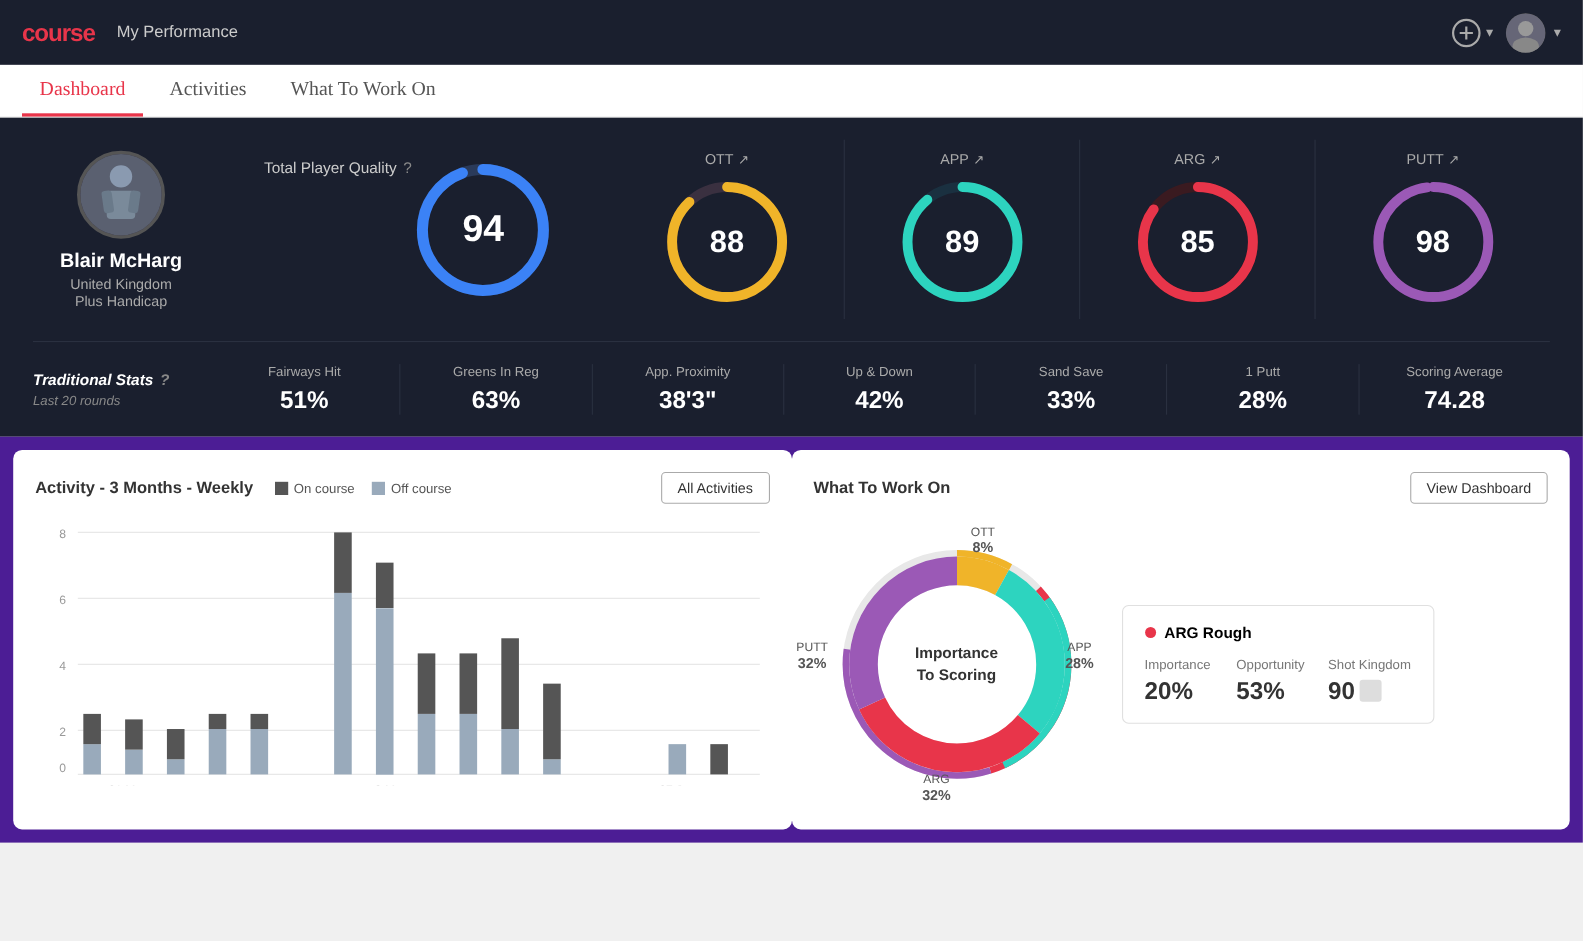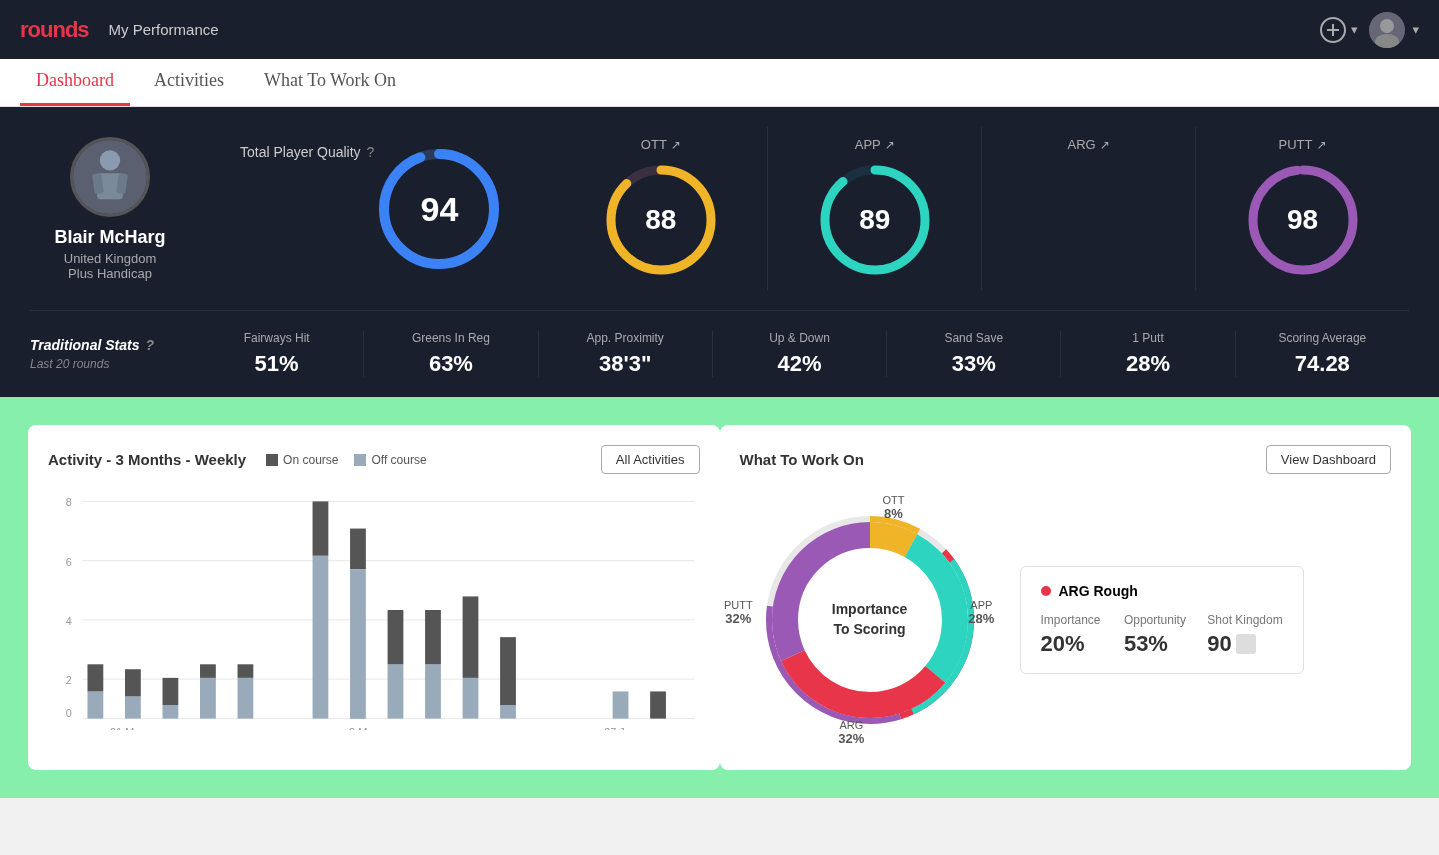--- a/index.html
+++ b/index.html
@@ -145,22 +145,22 @@
       border-right: 1px solid #2a3040;
     }
     .trad-stat:last-child { border-right: none; }
     .trad-stat-label { color: #aaa; font-size: 12px; margin-bottom: 6px; }
     .trad-stat-value { color: #fff; font-size: 22px; font-weight: bold; }
 
     
     .bottom-panels {
       display: flex;
       gap: 0;
-      padding: 28px;
-      background: #86efac;
+      padding: 12px;
+      background: #4c1d95;
     }
     .panel {
       background: #fff;
       border-radius: 8px;
       padding: 20px;
       flex: 1;
     }
     .panel-header {
       display: flex;
       align-items: center;
@@ -224,21 +224,21 @@
 
     
     .ring-svg { transform: rotate(-90deg); }
   </style>
 </head>
 <body>
 
 <div class="header">
   <div class="header-left">
     <div class="logo">
-      <span class="logo-text">rounds</span>
+      <span class="logo-text">course</span>
     </div>
     <span class="header-title">My Performance</span>
   </div>
   <div class="header-right">
     <div class="add-btn">
       <svg width="28" height="28" viewBox="0 0 28 28" fill="none">
         <circle cx="14" cy="14" r="12" stroke="#aaa" stroke-width="2"></circle>
         <line x1="14" y1="8" x2="14" y2="20" stroke="#aaa" stroke-width="2"></line>
         <line x1="8" y1="14" x2="20" y2="14" stroke="#aaa" stroke-width="2"></line>
       </svg>
@@ -323,20 +323,27 @@
             <circle cx="60" cy="60" r="50" fill="none" stroke="#2dd4bf" stroke-width="9" stroke-dasharray="314" stroke-dashoffset="35" stroke-linecap="round"></circle>
           </svg>
           <div class="ring-value">89</div>
         </div>
       </div>
 
       <div class="score-card">
         <div class="score-card-label">
           <span>ARG</span>
           <span class="arrow-icon">↗</span>
+        </div>
+        <div class="ring-container">
+          <svg width="120" height="120" viewBox="0 0 120 120" class="ring-svg">
+            <circle cx="60" cy="60" r="50" fill="none" stroke="#3a1a20" stroke-width="9"></circle>
+            <circle cx="60" cy="60" r="50" fill="none" stroke="#e8354a" stroke-width="9" stroke-dasharray="314" stroke-dashoffset="47" stroke-linecap="round"></circle>
+          </svg>
+          <div class="ring-value">85</div>
         </div>
       </div>
 
       <div class="score-card" style="border-right:none;">
         <div class="score-card-label">
           <span>PUTT</span>
           <span class="arrow-icon">↗</span>
         </div>
         <div class="ring-container">
           <svg width="120" height="120" viewBox="0 0 120 120" class="ring-svg">

